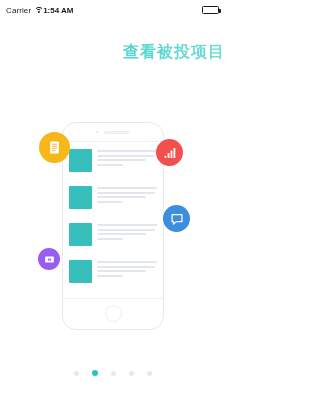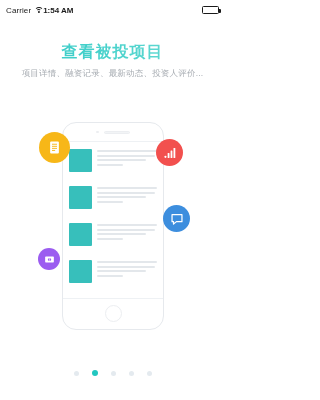--- a/index.html
+++ b/index.html
@@ -33,21 +33,21 @@
   .sb-center { flex:1; text-align:left; font-size:8px; font-weight:bold; color:#1a1a1a; }
   .sb-right { flex:0 0 auto; display:flex; align-items:center; justify-content:flex-end; }
   .battery { width:17px; height:8px; border:1px solid #1a1a1a; border-radius:1.5px;
              position:relative; padding:1px; }
   .battery .fill { width:100%; height:100%; background:#1a1a1a; border-radius:0.5px; }
   .battery .cap { position:absolute; right:-2.5px; top:2px; width:1.5px; height:4px;
                   background:#1a1a1a; border-radius:0 1px 1px 0; }
 
   
   .title {
-    position:absolute; top:42px; left:0; width:225px; text-align:center;
+    position:absolute; top:42px; left:0; width:225px; text-align:right;
     font-size:16px; font-weight:bold; letter-spacing:1px;
     background:linear-gradient(90deg,#34c9c6 0%,#46d1cb 45%,#73ddd6 100%);
     -webkit-background-clip:text; background-clip:text;
     -webkit-text-fill-color:transparent; color:#44cfc9;
   }
   .subtitle {
     position:absolute; top:68px; left:0; width:225px; text-align:center;
     font-size:8.5px; color:#a8adb3; letter-spacing:0.2px;
   }
 
@@ -107,21 +107,20 @@
     </div>
     <div class="sb-center">1:54 AM</div>
     <div class="sb-right">
       <span class="battery">
         <span class="fill"></span><span class="cap"></span>
       </span>
     </div>
   </div>
 
   <div class="title">查看被投项目</div>
-  <div class="subtitle">项目详情、融资记录、最新动态、投资人评价...</div>
 
   <div class="phone">
     <div class="phone-top">
       <span class="cam"></span>
       <span class="speaker"></span>
     </div>
     <div class="phone-screen">
       <div class="list-item">
         <div class="thumb"></div>
         <div class="lines">

